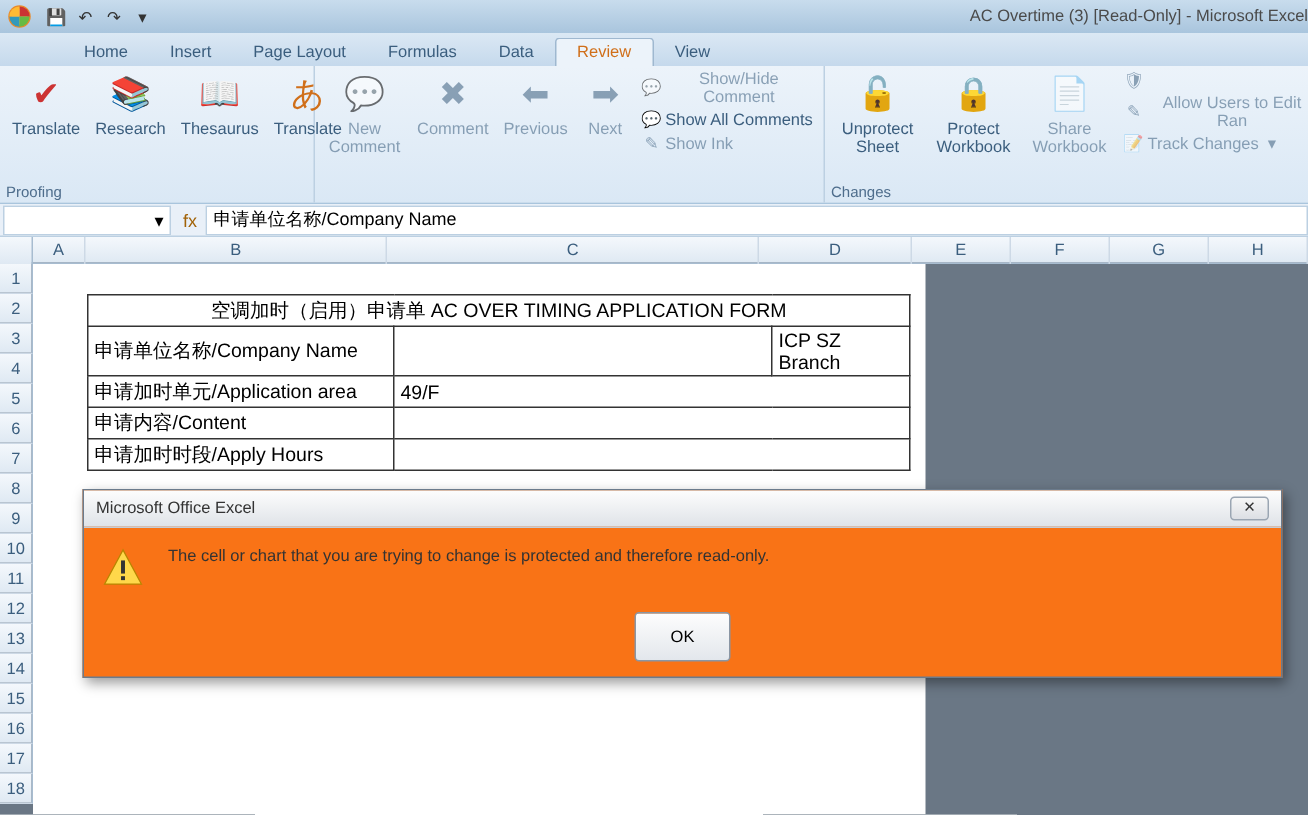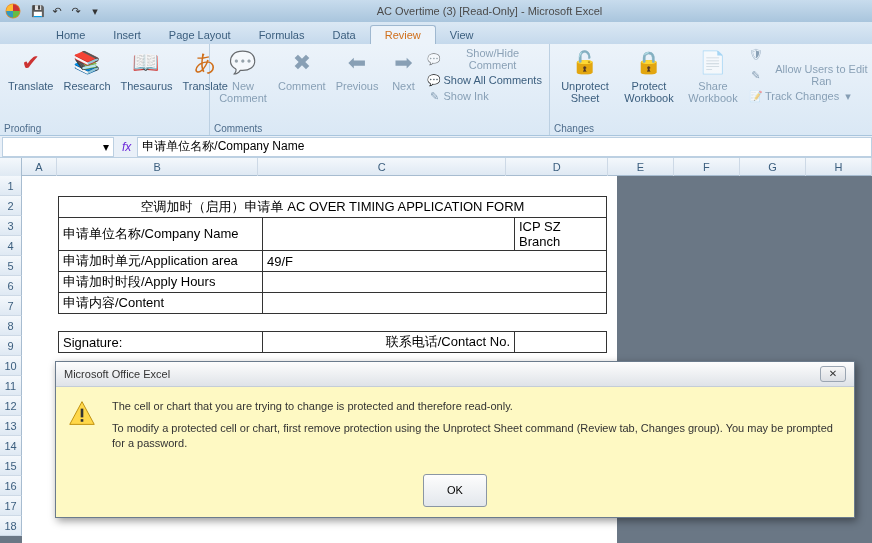--- a/index.html
+++ b/index.html
@@ -2,49 +2,49 @@
 <html><head>
 <meta charset="utf-8">
 <style>
 *{box-sizing:border-box;margin:0;padding:0;font-family:"Segoe UI",Tahoma,sans-serif}
 body{background:#fff;width:872px;height:543px;overflow:hidden;position:relative}
 .titlebar{height:22px;background:linear-gradient(#c8dced,#a9c5dd);display:flex;align-items:center;font-size:11px;color:#333}
 .office-btn{width:26px;height:22px;display:flex;align-items:center;justify-content:center}
 .office-btn svg{width:18px;height:18px}
 .qat{display:flex;gap:3px;align-items:center;padding:0 4px}
 .qat span{width:16px;height:16px;display:flex;align-items:center;justify-content:center;font-size:11px}
-.title-text{flex:1;text-align:center;color:#4a4a4a;font-size:11px}
+.title-text{flex:1;text-align:right;color:#4a4a4a;font-size:11px}
 .tabs{height:22px;background:linear-gradient(#dbe8f4,#c5d9ec);display:flex;align-items:flex-end;padding-left:42px;font-size:11px}
 .tab{padding:3px 14px;color:#3b5e7e;cursor:pointer}
 .tab.active{background:#ecf3fa;border:1px solid #9fb8d0;border-bottom:none;border-radius:3px 3px 0 0;color:#d06f1a}
 .ribbon{height:92px;background:linear-gradient(#ecf3fa,#dae8f5);border-bottom:1px solid #a9c5dd;display:flex;font-size:11px;color:#3b5e7e}
 .group{border-right:1px solid #bcd0e2;display:flex;flex-direction:column;padding:2px 4px 0}
 .group-body{flex:1;display:flex;align-items:flex-start;gap:2px}
 .group-label{text-align:left;font-size:10px;color:#4e6d8c;padding:1px 0}
 .rbtn{display:flex;flex-direction:column;align-items:center;justify-content:center;padding:2px 4px;cursor:pointer;text-align:center;line-height:1.1;gap:2px}
 .rbtn.small{flex-direction:row;justify-content:flex-start;padding:1px 3px;width:100%}
 .rbtn .ico{width:30px;height:30px;display:flex;align-items:center;justify-content:center;font-size:22px}
 .rbtn.small .ico{width:14px;height:14px;font-size:11px}
 .disabled{opacity:.55}
 .vstack{display:flex;flex-direction:column}
 .formula-bar{height:22px;background:#e9f0f8;border-bottom:1px solid #bcd0e2;display:flex;align-items:center;font-size:12px}
 .namebox{width:112px;height:20px;background:#fff;border:1px solid #bcd0e2;margin:0 2px;padding:0 4px;display:flex;align-items:center;justify-content:flex-end}
-.fx{padding:0 6px;color:#6d28d9;font-style:italic}
+.fx{padding:0 6px;color:#a16207;}
 .formula-input{flex:1;height:20px;background:#fff;border:1px solid #bcd0e2;padding:0 4px;display:flex;align-items:center}
 .grid-area{position:relative;height:385px;background:#6a7785;overflow:hidden}
 .colheads{display:flex;background:linear-gradient(#f4f8fc,#dfe9f3);height:18px;border-bottom:1px solid #a7bcd0;position:absolute;top:0;left:0;right:0}
 .rowheads{position:absolute;top:18px;left:0;width:22px}
 .corner{width:22px;height:18px;border-right:1px solid #a7bcd0;background:linear-gradient(#f4f8fc,#dfe9f3)}
 .colh{height:18px;border-right:1px solid #cdd9e6;text-align:center;font-size:11px;color:#3b5e7e;line-height:18px}
 .rowh{height:20px;width:22px;background:linear-gradient(#f4f8fc,#dfe9f3);border-bottom:1px solid #cdd9e6;border-right:1px solid #a7bcd0;text-align:center;font-size:11px;color:#3b5e7e;line-height:20px}
 .sheet{position:absolute;top:18px;left:22px;background:#fff;width:595px;height:367px}
 .formtbl{position:absolute;top:20px;left:36px;border-collapse:collapse;font-size:13px;color:#000}
 .formtbl td{border:1px solid #333;padding:1px 4px;height:19px}
 .formtbl .noborder td{border:none}
-.dialog{position:absolute;top:361px;left:55px;width:800px;background:#fef9c3;border:1px solid #6b7b8c;box-shadow:2px 3px 8px rgba(0,0,0,.4);font-size:11px;color:#333}
+.dialog{position:absolute;top:326px;left:55px;width:800px;background:#f97316;border:1px solid #6b7b8c;box-shadow:2px 3px 8px rgba(0,0,0,.4);font-size:11px;color:#333}
 .dlg-title{background:linear-gradient(#fdfdfd,#dfe3e8);padding:4px 8px;border-bottom:1px solid #c4cdd7;display:flex;justify-content:space-between;align-items:center}
 .dlg-close{width:26px;height:16px;background:linear-gradient(#f6f6f6,#dcdfe4);border:1px solid #9aa5b2;border-radius:3px;text-align:center;line-height:13px;font-size:10px}
 .dlg-body{padding:12px;display:flex;gap:16px;align-items:flex-start}
 .warn-ico{width:28px;height:28px;flex-shrink:0}
 .dlg-text p{margin-bottom:8px;line-height:1.3}
 .dlg-btns{text-align:center;padding:4px 0 10px}
 .ok-btn{width:64px;height:33px;background:linear-gradient(#fdfdfd,#e3e7ec);border:1px solid #8a96a4;border-radius:3px;font-size:11px}
 </style>
 </head>
 <body>
@@ -127,21 +127,20 @@
         <div class="rbtn small">
             <span class="ico" style="color:#c33">💬</span>
             <span>Show All Comments</span>
           </div>
         <div class="rbtn small disabled">
             <span class="ico">✎</span>
             <span>Show Ink</span>
           </div>
       </div>
     </div>
-    <div class="group-label">Comments</div>
   </div>
   <div class="group" style="flex:1">
     <div class="group-body">
       <div class="rbtn">
           <span class="ico">🔓</span>
           <span style="width:54px">Unprotect Sheet</span>
         </div>
       <div class="rbtn">
           <span class="ico">🔒</span>
           <span style="width:54px">Protect Workbook</span>
@@ -218,25 +217,25 @@
       <tr>
             <td style="width:204px">申请单位名称/Company Name</td>
             <td style="width:252px"></td>
             <td style="width:92px">ICP SZ Branch</td>
           </tr>
       <tr>
             <td>申请加时单元/Application area</td>
             <td colspan="2">49/F</td>
           </tr>
       <tr>
+            <td>申请内容/Content</td>
+            <td colspan="2"></td>
+          </tr>
+      <tr>
             <td>申请加时时段/Apply Hours</td>
-            <td colspan="2"></td>
-          </tr>
-      <tr>
-            <td>申请内容/Content</td>
             <td colspan="2"></td>
           </tr>
       <tr class="noborder">
             <td colspan="3" style="height:18px"></td>
           </tr>
       <tr>
             <td>Signature:</td>
             <td style="text-align:right">联系电话/Contact No.</td>
             <td></td>
           </tr>
@@ -251,17 +250,16 @@
     <span class="dlg-close">✕</span>
   </div>
   <div class="dlg-body">
     <svg class="warn-ico" viewBox="0 0 32 32">
         <path d="M16 3L2 29h28z" fill="#ffd84a" stroke="#b88600" stroke-width="1"></path>
         <rect x="14.5" y="11" width="3" height="10" fill="#333"></rect>
         <rect x="14.5" y="23" width="3" height="3" fill="#333"></rect>
       </svg>
     <div class="dlg-text">
       <p>The cell or chart that you are trying to change is protected and therefore read-only.</p>
-      <p>To modify a protected cell or chart, first remove protection using the Unprotect Sheet command (Review tab, Changes group). You may be prompted for a password.</p>
     </div>
   </div>
   <div class="dlg-btns"><button class="ok-btn">OK</button></div>
 </div>
 
 </body></html>

